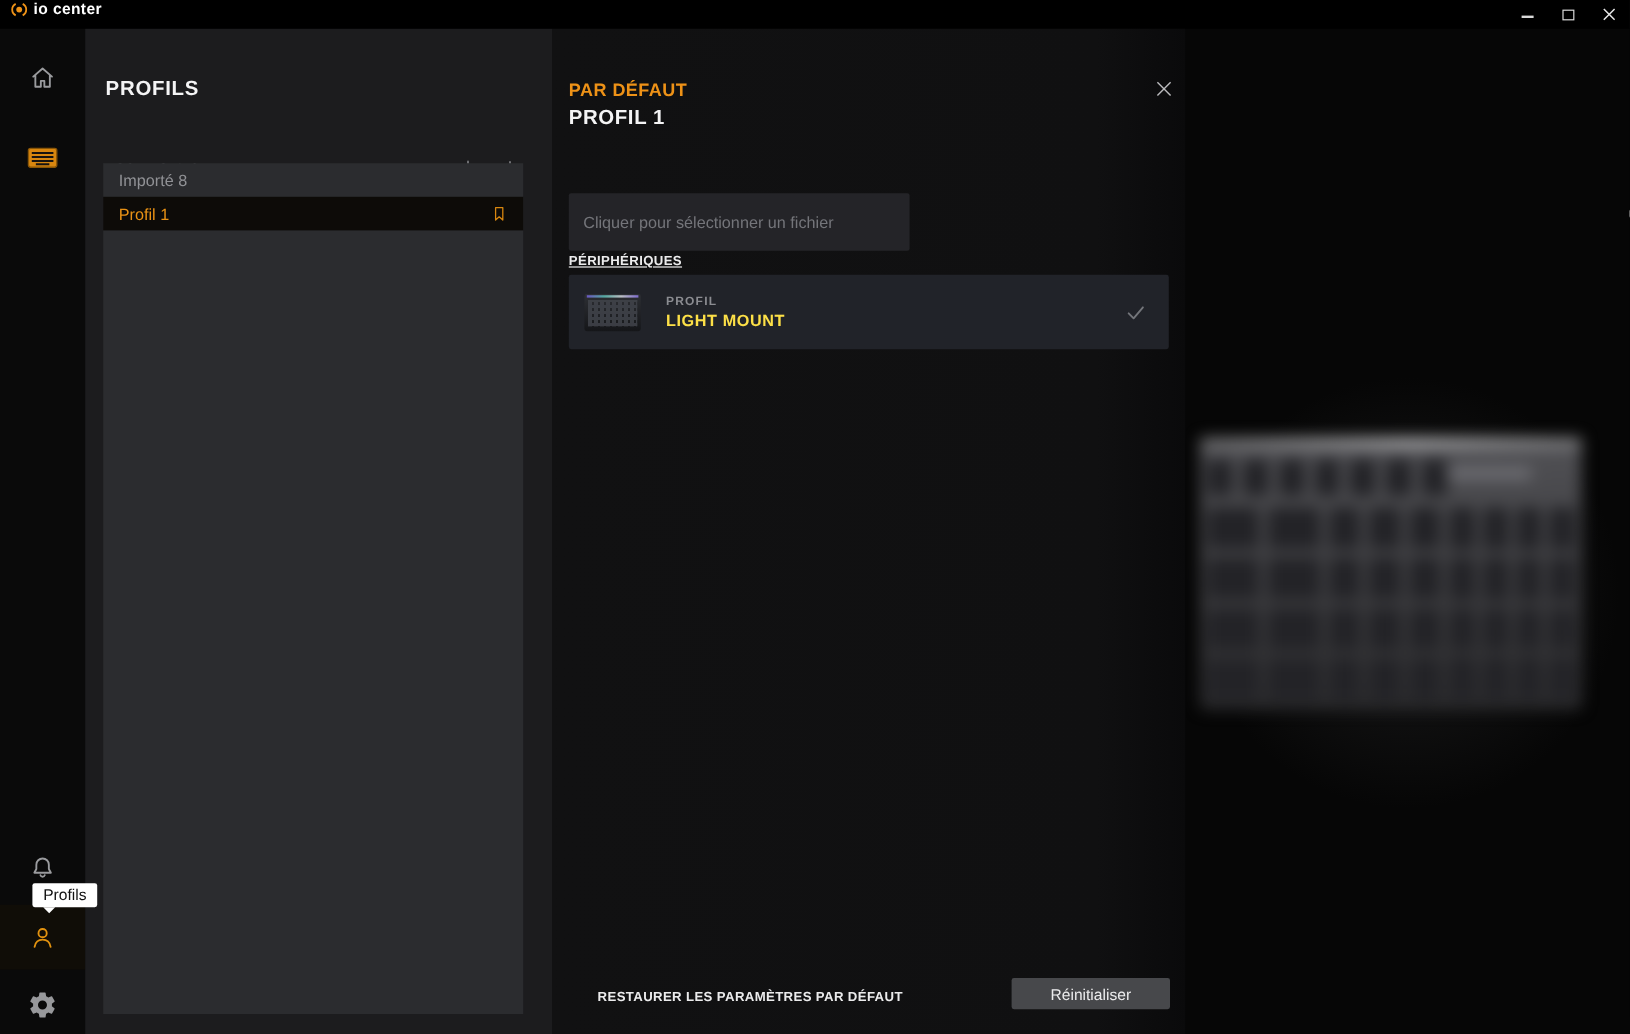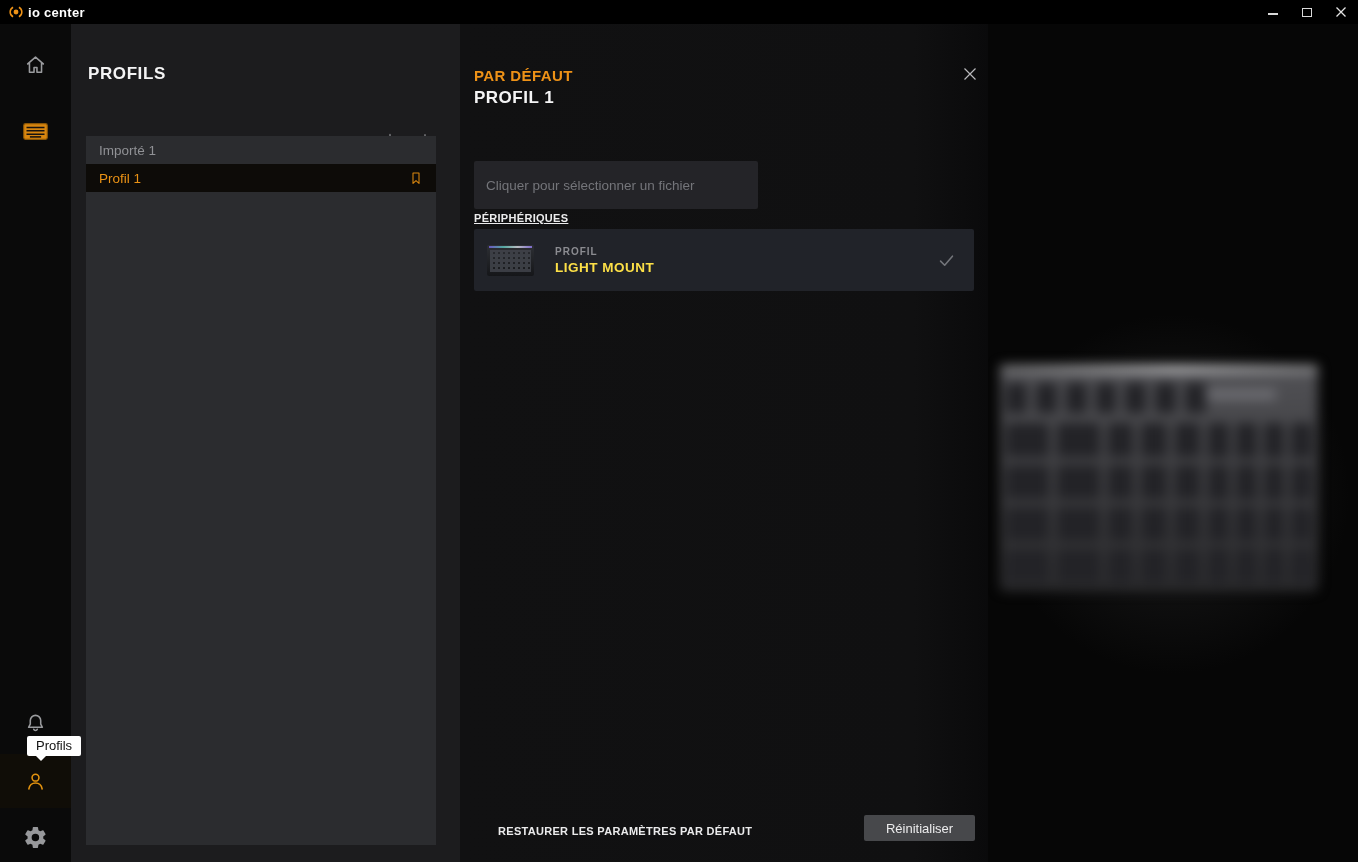--- a/index.html
+++ b/index.html
@@ -6,21 +6,21 @@
   html,body { width:1358px; height:862px; overflow:hidden; }
   body {
     font-family:"Liberation Sans", sans-serif;
     background:#060606; color:#e9e9ea; position:relative;
     -webkit-font-smoothing:antialiased;
   }
   svg { display:block; }
 
   
   .titlebar { position:absolute; top:0; left:0; right:0; height:24px; background:#000;
-              display:flex; align-items:center; }
+              display:flex; align-items:flex-start; }
   .logo { display:flex; align-items:center; gap:5px; padding-left:9px; }
   .logo-text { font-size:13px; font-weight:700; color:#fff; letter-spacing:.3px; }
   .win-controls { margin-left:auto; display:flex; align-items:center; height:100%; }
   .win-btn { width:34px; height:24px; display:flex; align-items:center; justify-content:center;
              cursor:default; }
   .min-glyph { width:10px; height:1.5px; background:#d9d9d9; margin-top:4px; }
   .max-glyph { width:10px; height:9px; border:1.2px solid #d9d9d9; }
 
   
   .sidebar { position:absolute; top:24px; left:0; width:71px; bottom:0; background:#0a0a0a; }
@@ -78,21 +78,21 @@
   .thumb::after { content:""; position:absolute; top:5px; left:3px; right:3px; bottom:4px; opacity:.85;
                   background-image:
                     repeating-linear-gradient(90deg, #41444b 0 3px, transparent 3px 5px),
                     repeating-linear-gradient(0deg, #41444b 0 3px, transparent 3px 5px); }
   .device-texts { margin-left:21px; }
   .device-cat { font-size:10px; font-weight:700; color:#8b8c91; letter-spacing:1px; }
   .device-name { font-size:13.5px; font-weight:700; color:#fde047; letter-spacing:.5px; margin-top:3px; }
   .device-check { margin-left:auto; }
   .footer-restore { position:absolute; left:14px; bottom:25px; font-size:11px; font-weight:700;
                     color:#ebebec; letter-spacing:.3px;margin-left:24px; }
-  .reset-btn { position:absolute; right:13px; bottom:21px; width:111px; height:26px;
+  .reset-btn { position:absolute; right:13px; bottom:21px; width:132px; height:26px;
                background:#47484b; border:none; border-radius:2px; color:#ececed;
                font-size:13px; font-family:"Liberation Sans", sans-serif; cursor:pointer; }
 
   
   .right-area { position:absolute; top:24px; left:988px; right:0; bottom:0; background:#060606; overflow:hidden; }
   .kb-glow { position:absolute; left:-60px; top:220px; width:490px; height:500px;
              background:radial-gradient(closest-side, rgba(70,70,72,.33), rgba(0,0,0,0) 72%); }
   .kb { position:absolute; left:12px; top:341px; width:318px; height:226px; filter:blur(6px); }
   .kb-bar { height:8px; border-radius:3px 3px 0 0;
             background:linear-gradient(90deg,#6f6f71,#bdbdbf 55%,#848486); }
@@ -189,21 +189,21 @@
       <span class="icon-btn">
         <svg width="20" height="20" viewBox="0 0 24 24">
           <path d="M12 4.5v15M4.5 12h15" stroke="#85868a" stroke-width="1.6" stroke-linecap="round"></path>
         </svg>
       </span>
     </span>
   </div>
 
   <div class="profile-list">
     <div class="profile-row">
-      <span class="row-label">Importé 1</span>
+      <span class="row-label">Importé 8</span>
     </div>
     <div class="profile-row selected">
       <span class="row-label">Profil 1</span>
       <svg width="16" height="18" viewBox="0 0 24 24">
         <path d="M7.5 4.5h9v15.6l-4.5-4.1-4.5 4.1z" stroke="#d8860f" stroke-width="1.6" fill="none" stroke-linejoin="round"></path>
       </svg>
     </div>
   </div>
 </div>
 

